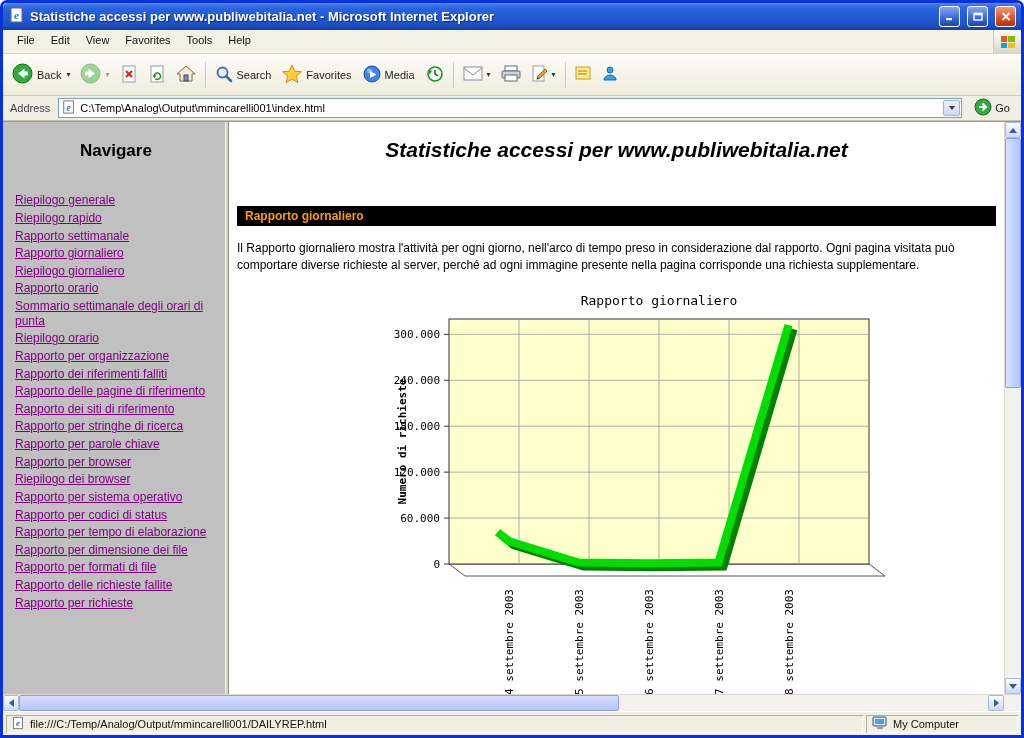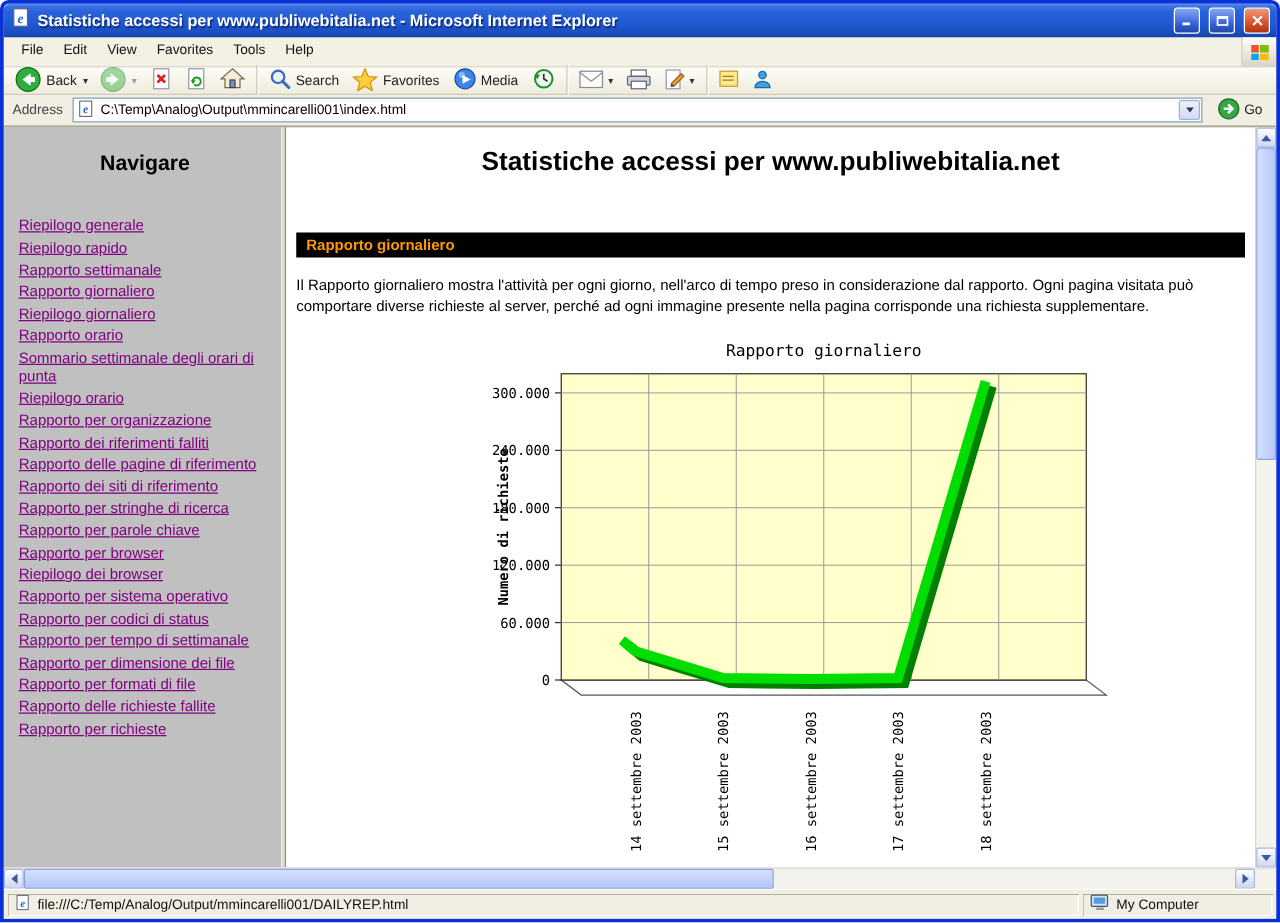--- a/index.html
+++ b/index.html
@@ -22,21 +22,21 @@
     border-bottom:1px solid #d8d4c4; padding-left:6px; font-size:11px; color:#111; }
   .menu-items { display:flex; }
   .menu-item { padding:4px 8px; cursor:default; }
   .winlogo { margin-left:auto; width:28px; height:24px; border-left:1px solid #d0ccba;
     background:linear-gradient(180deg,#fdfdfb,#d8d4c4); display:grid; place-items:center; }
   .flag { width:14px; height:12px; display:grid; grid-template-columns:1fr 1fr; gap:1px; }
   .flag i { display:block; }
   .flag .f1{background:#f35325}.flag .f2{background:#81bc06}.flag .f3{background:#05a6f0}.flag .f4{background:#ffba08}
 
   
-  .toolbar { height:22px; display:flex; align-items:center; background:linear-gradient(180deg,#fdfcf7,#efecdc);
+  .toolbar { height:42px; display:flex; align-items:center; background:linear-gradient(180deg,#fdfcf7,#efecdc);
     border-bottom:1px solid #d0ccbc; padding:0 4px; font-size:11px; color:#222; }
   .tbtn { display:flex; align-items:center; gap:4px; padding:4px 5px; border-radius:3px; cursor:default; }
   .tlabel { padding-right:1px; }
   .drop { font-size:8px; color:#333; }
   .tsep { width:1px; height:26px; background:#cdc8b4; box-shadow:1px 0 0 #fff; margin:0 4px; }
   .disabled { opacity:.45; }
 
   
   .addressbar { height:25px; display:flex; align-items:center; background:#f1efe3;
     border-bottom:1px solid #c8c4b4; padding:2px 5px; gap:6px; font-size:11px; }
@@ -49,21 +49,21 @@
   .go-btn { display:flex; align-items:center; gap:3px; padding:0 6px; font-size:11px; color:#222; }
 
   
   .contentrow { flex:1; min-height:0; display:flex; border-top:1px solid #9a968a; }
   .sidebar { width:222px; background:#c0c0c0; padding:12px 8px 0 12px; overflow:hidden; }
   .sb-title { text-align:center; font-weight:bold; font-size:17px; color:#000; margin:6px 0 32px; line-height:1.25; }
   .sb-link { display:block; color:#800080; text-decoration:underline; font-size:12px;
     line-height:1.22; margin-bottom:3px; cursor:pointer; }
   .frame-divider { width:4px; background:#d6d3c8; border-left:1px solid #f2f0e8; border-right:1px solid #8f8c80; }
   .main { flex:1; background:#fff; overflow:hidden; }
-  .page-title { font-size:21px; font-weight:bold; text-align:center; margin:16px 8px 44px; color:#000; }
+  .page-title { font-size:21px; font-weight:bold; text-align:center; margin:16px 8px 44px; color:#000;font-style:italic; }
   .section-bar { background:#000; color:#ff9900; font-weight:bold; font-size:12px; padding:3px 8px; margin:0 8px; }
   .main p { font-size:12px; color:#000; margin:14px 8px 14px; line-height:1.45; }
   #chart { display:block; margin:2px 0 0 80px; }
   .ctick { font:11px "DejaVu Sans Mono",monospace; fill:#000; }
   .ctitle { font:13px "DejaVu Sans Mono",monospace; fill:#000; }
   .cylabel { font:bold 11px "DejaVu Sans Mono",monospace; fill:#000; }
 
   
   .vscroll { width:17px; background:#f3f2ec; border-left:1px solid #dcd9cc; display:flex; flex-direction:column; }
   .sarrow { height:16px; width:100%; border:1px solid #a5b8e8; border-radius:2px;
@@ -280,21 +280,21 @@
           <a class="sb-link">Rapporto per organizzazione</a>
           <a class="sb-link">Rapporto dei riferimenti falliti</a>
           <a class="sb-link">Rapporto delle pagine di riferimento</a>
           <a class="sb-link">Rapporto dei siti di riferimento</a>
           <a class="sb-link">Rapporto per stringhe di ricerca</a>
           <a class="sb-link">Rapporto per parole chiave</a>
           <a class="sb-link">Rapporto per browser</a>
           <a class="sb-link">Riepilogo dei browser</a>
           <a class="sb-link">Rapporto per sistema operativo</a>
           <a class="sb-link">Rapporto per codici di status</a>
-          <a class="sb-link">Rapporto per tempo di settimanale</a>
+          <a class="sb-link">Rapporto per tempo di elaborazione</a>
           <a class="sb-link">Rapporto per dimensione dei file</a>
           <a class="sb-link">Rapporto per formati di file</a>
           <a class="sb-link">Rapporto delle richieste fallite</a>
           <a class="sb-link">Rapporto per richieste</a>
         </div>
     </div>
     <div class="frame-divider"></div>
     <div class="main">
       <div class="page-title">Statistiche accessi per www.publiwebitalia.net</div>
       <div class="section-bar">

